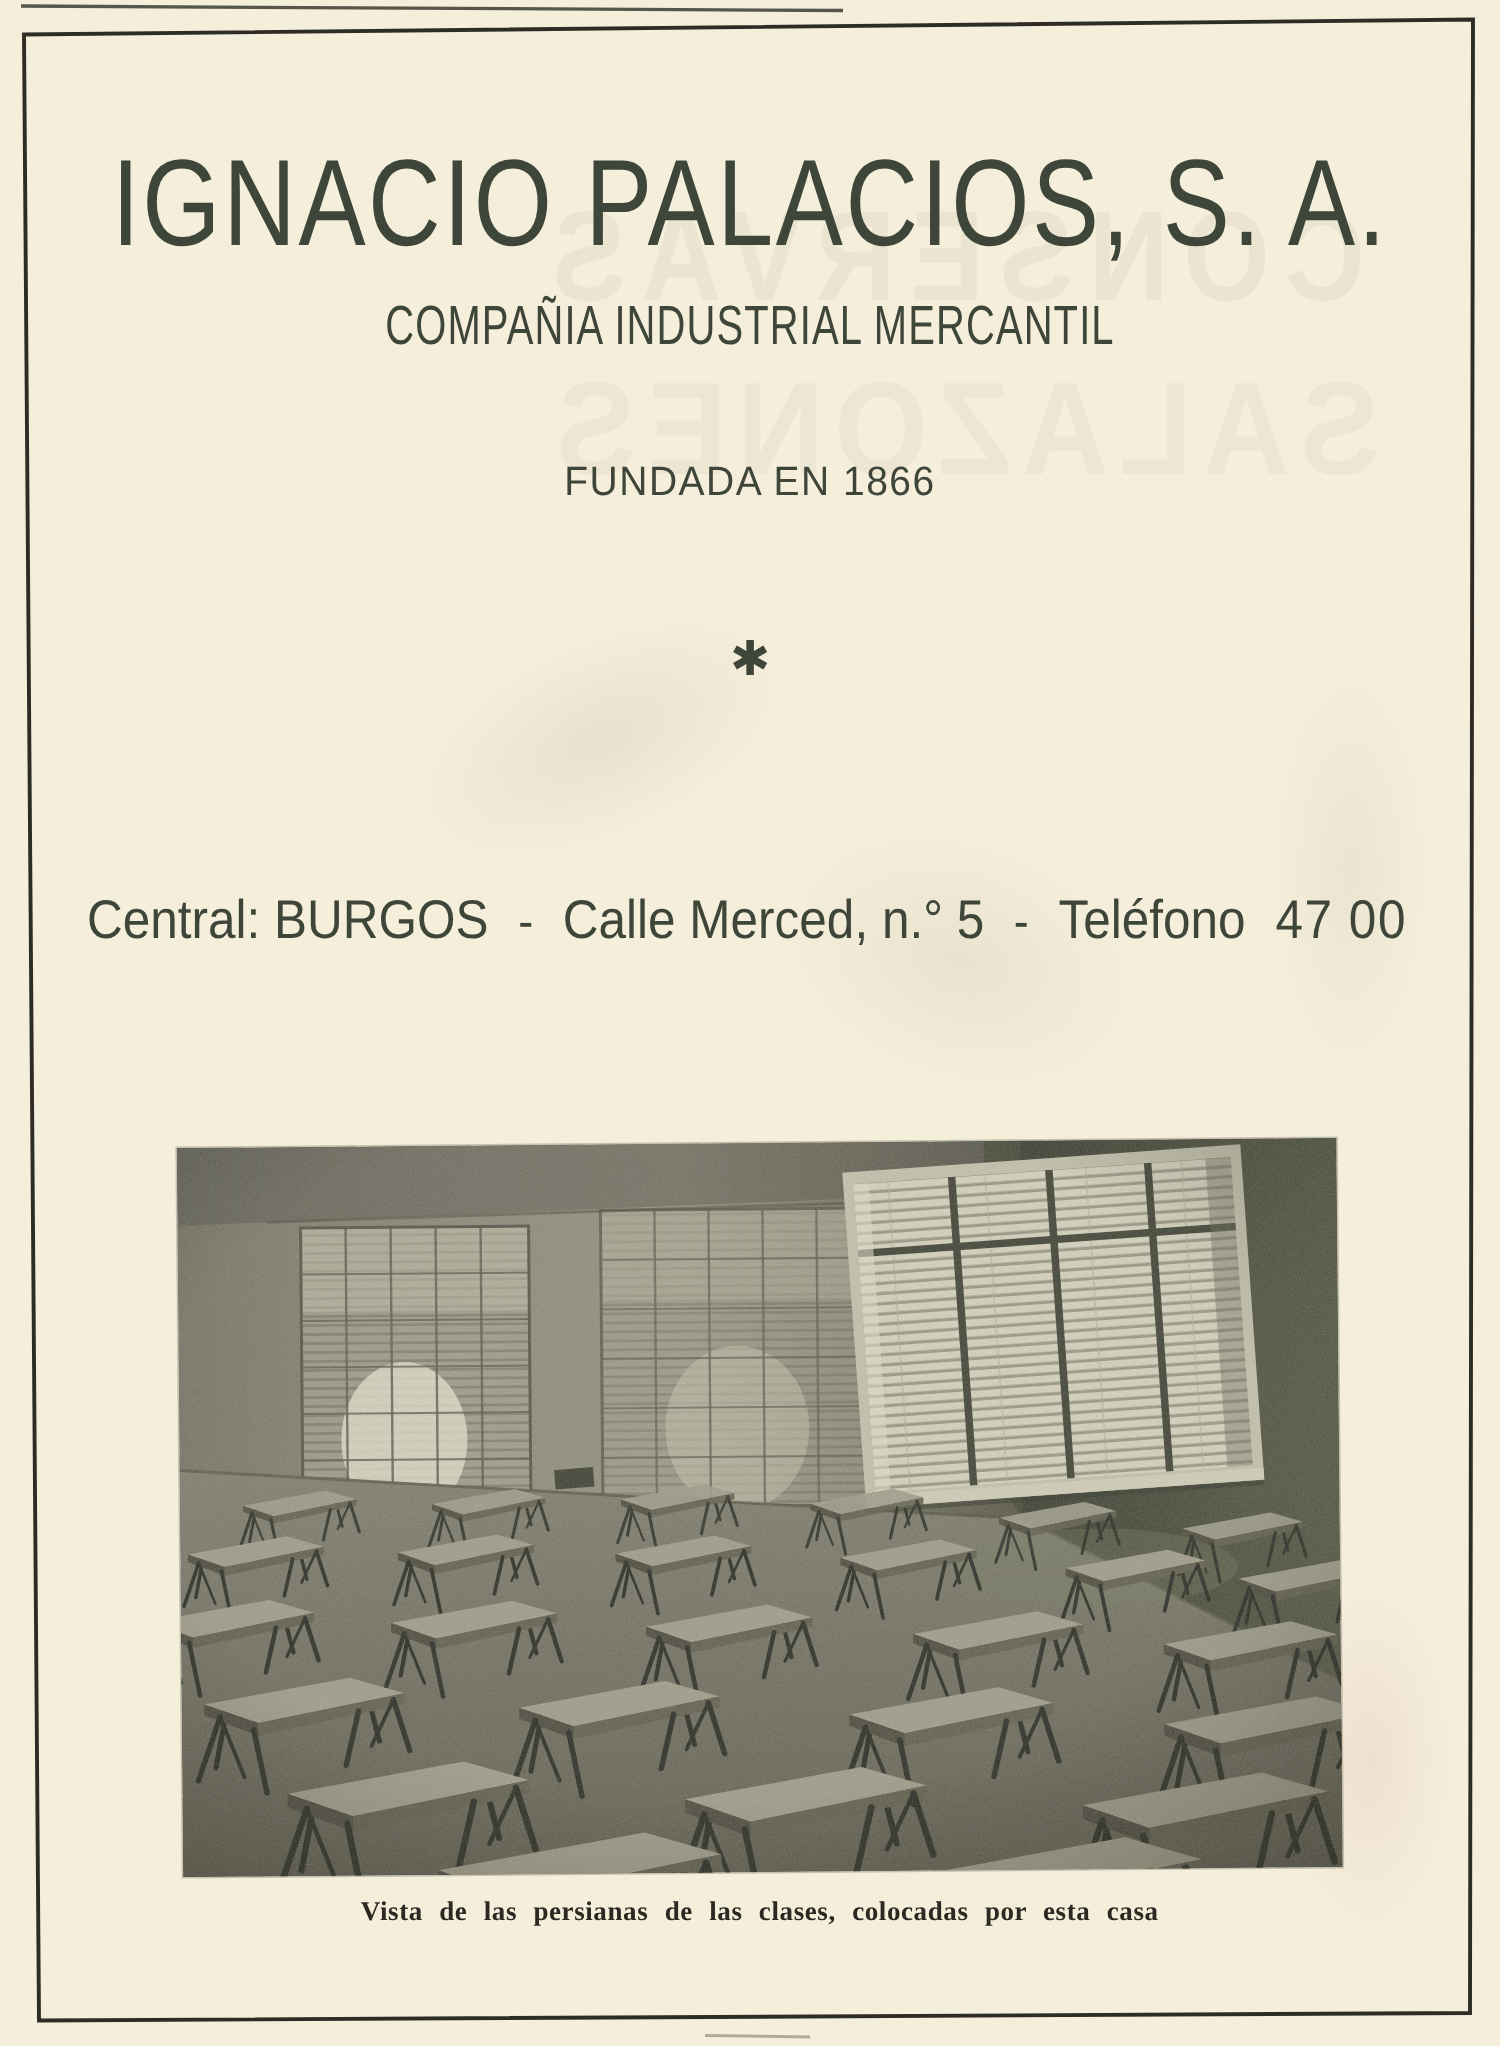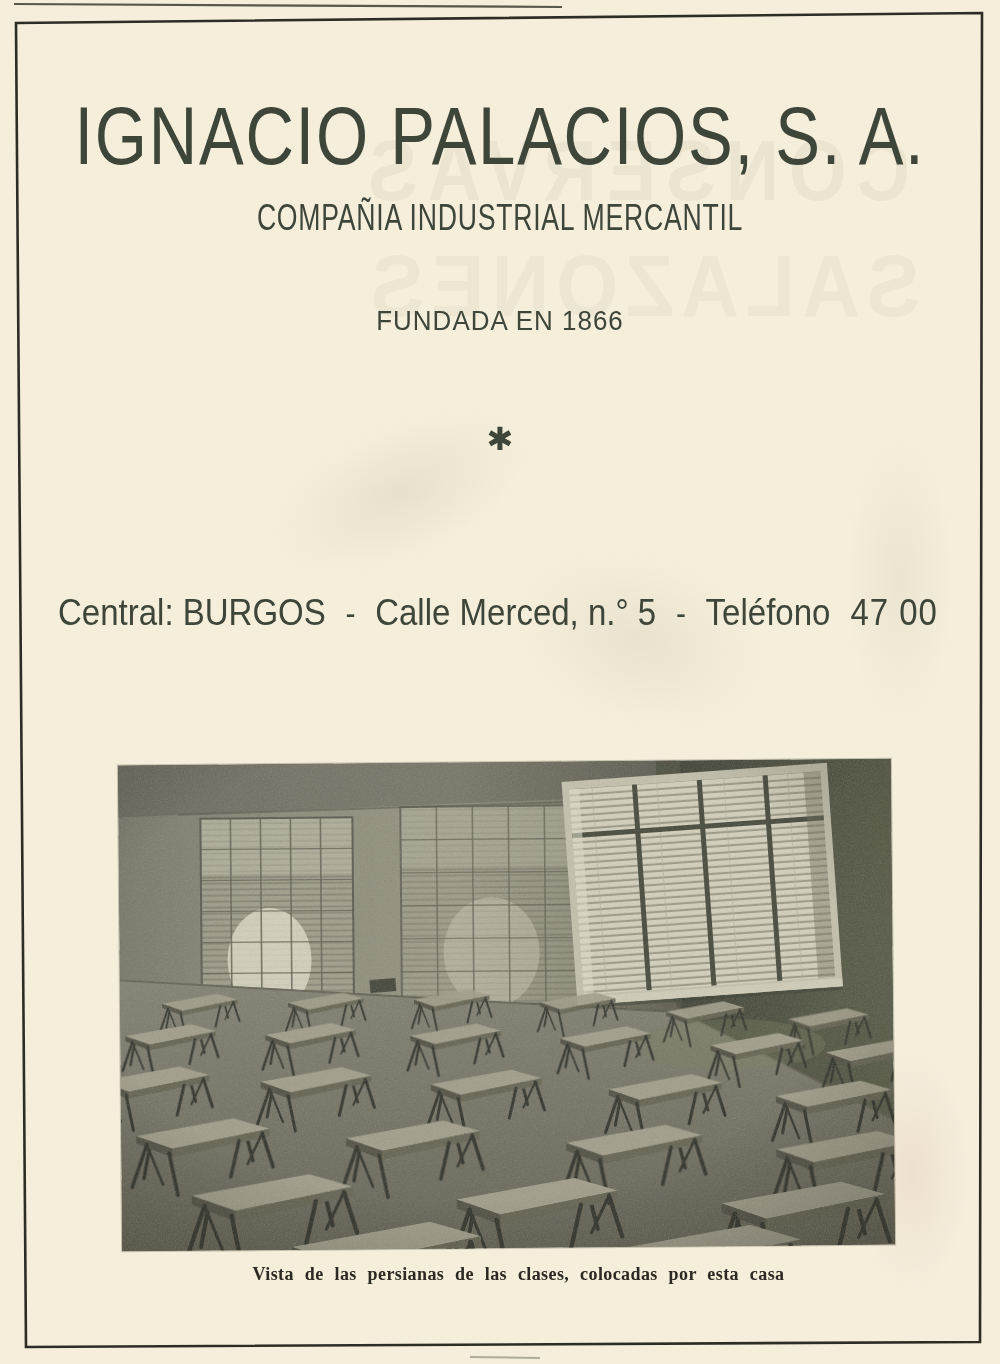--- a/index.html
+++ b/index.html
@@ -65,21 +65,21 @@
   }
   .addr-dash{ font-size:30px; }
   .phone-num{ margin-left:20px; letter-spacing:1px; }
   
   .photo{
     position:absolute; left:120px; top:762px; width:773px; height:486px; z-index:2;
     transform:rotate(-0.5deg); box-shadow:0 0 0 1px rgba(60,60,45,0.25);
   }
   .photo-svg{ display:block; width:100%; height:100%; }
   .caption{
-    position:absolute; left:132px; width:773px; top:1264px; z-index:2; text-align:center;
+    position:absolute; left:120px; width:773px; top:1264px; z-index:2; text-align:center;
     font-family:"Liberation Serif",serif; font-weight:bold; font-size:18px;
     letter-spacing:0.4px; word-spacing:6px; color:var(--caption-ink);
   }
 </style>
 </head>
 <body>
 
 <div class="page">
 
   <div class="ghost ghost-1">CONSERVAS</div>

